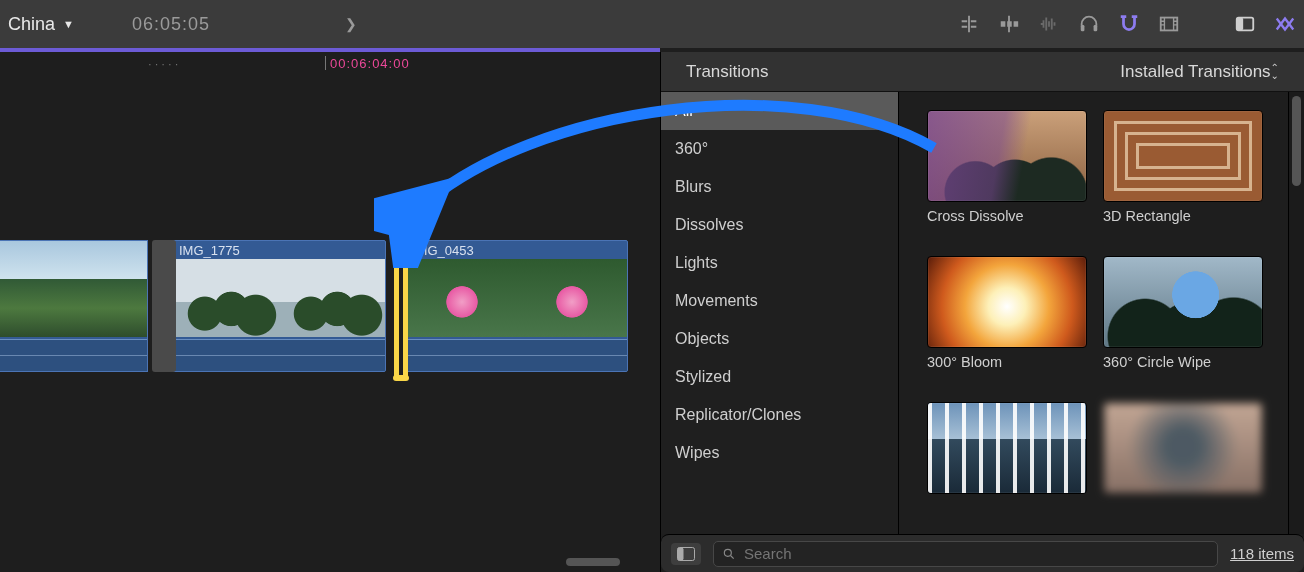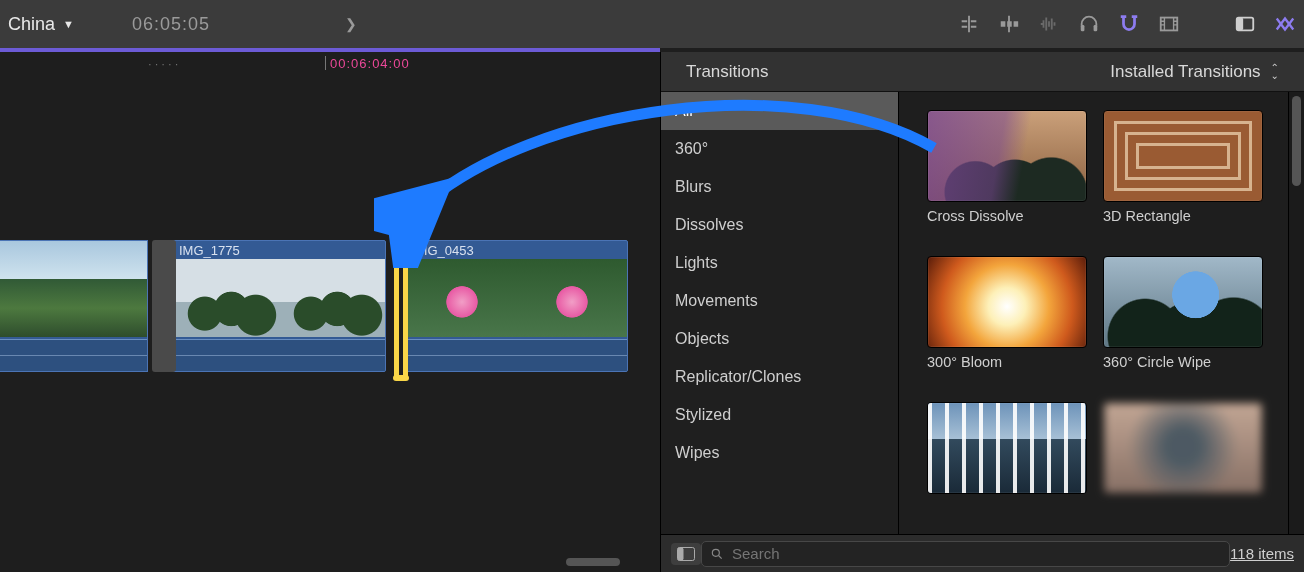--- a/index.html
+++ b/index.html
@@ -67,36 +67,36 @@
   radial-gradient(circle at 78% 72%,#2a4c2a 20%,transparent 21%),
   linear-gradient(to bottom,#d6dfe5 0%,#d6dfe5 55%,#9db0b8 55%,#9db0b8 100%); }
 .lotus { background:
   radial-gradient(circle at 50% 55%,#f19ec6 0%,#e85aa4 22%,transparent 23%),
   radial-gradient(ellipse at 50% 50%,#f2d24a 5%,transparent 6%),
   linear-gradient(to bottom,#2e5a2f,#49764a); }
 
 
 .panel-head { height:40px; background:#323232; display:flex; align-items:center; justify-content:space-between; padding:0 25px; border-bottom:1px solid #111; }
 .panel-head .title { color:#d8d8d8; font-size:17px; }
-.panel-head .filter { color:#d8d8d8; font-size:17px; display:flex; align-items:center; gap:10px; }
+.panel-head .filter { color:#d8d8d8; font-size:17px; display:flex; align-items:center; gap:0; }
 .panel-body { flex:1; display:flex; min-height:0; }
 .cats { width:238px; background:#1f1f1f; border-right:1px solid #000; overflow:auto; }
 .cat { padding:10px 14px; font-size:16px; color:#cfcfcf; cursor:pointer; }
 .cat.sel { background:#5a5a5a; color:#fff; }
 
 .grid-wrap { flex:1; display:flex; }
 .grid { flex:1; padding:18px 22px 4px 28px; display:grid; grid-template-columns:repeat(2,160px); grid-auto-rows:132px; gap:14px 16px; align-content:start; overflow:hidden; }
 .titem { display:flex; flex-direction:column; gap:6px; }
 .tthumb { width:160px; height:92px; border-radius:4px; border:1px solid #000; overflow:hidden; position:relative; box-shadow:0 0 0 1px rgba(255,255,255,.06) inset; }
 .tname { font-size:14.5px; color:#cfcfcf; }
 
 .scrollbar { width:16px; background:#1b1b1b; border-left:1px solid #000; position:relative; }
 .scrollbar .sb-thumb { position:absolute; top:4px; left:3px; width:9px; height:90px; background:#555; border-radius:5px; }
 
-.searchbar { height:38px; background:#2c2c2c; border-top:1px solid #000; display:flex; align-items:center; padding:0 10px; gap:0; }
+.searchbar { height:38px; background:#2c2c2c; border-top:1px solid #000; display:flex; align-items:center; padding:0 10px; gap:12px;border-radius:8px; }
 .searchbar .mode { width:30px; height:22px; border-radius:4px; background:#3e3e3e; display:flex; align-items:center; justify-content:center; }
 .searchbar .field { flex:1; height:26px; background:#232323; border:1px solid #474747; border-radius:5px; display:flex; align-items:center; padding:0 8px; gap:8px; }
 .searchbar .field input { flex:1; background:transparent; border:none; outline:none; color:#ccc; font-size:15px; }
 .searchbar .count { color:#cfcfcf; font-size:15px; white-space:nowrap;text-decoration:underline; }
 
 
 .t-dissolve { background:
   linear-gradient(100deg,rgba(120,70,145,.8) 0%,rgba(120,70,145,.55) 45%,rgba(180,110,60,.0) 60%),
   radial-gradient(circle at 30% 90%,#1d2a22 22%,transparent 23%),
   radial-gradient(circle at 55% 92%,#1d2a22 28%,transparent 29%),
@@ -251,22 +251,22 @@
 
     <div class="panel-body">
       <div class="cats" id="cats">
           <div class="cat sel">All</div>
           <div class="cat">360°</div>
           <div class="cat">Blurs</div>
           <div class="cat">Dissolves</div>
           <div class="cat">Lights</div>
           <div class="cat">Movements</div>
           <div class="cat">Objects</div>
+          <div class="cat">Stylized</div>
           <div class="cat">Replicator/Clones</div>
-          <div class="cat">Stylized</div>
           <div class="cat">Wipes</div>
         </div>
 
       <div class="grid-wrap">
         <div class="grid" id="grid">
             <div class="titem">
               <div class="tthumb t-dissolve"></div>
               <div class="tname">Cross Dissolve</div>
             </div>
             <div class="titem">

